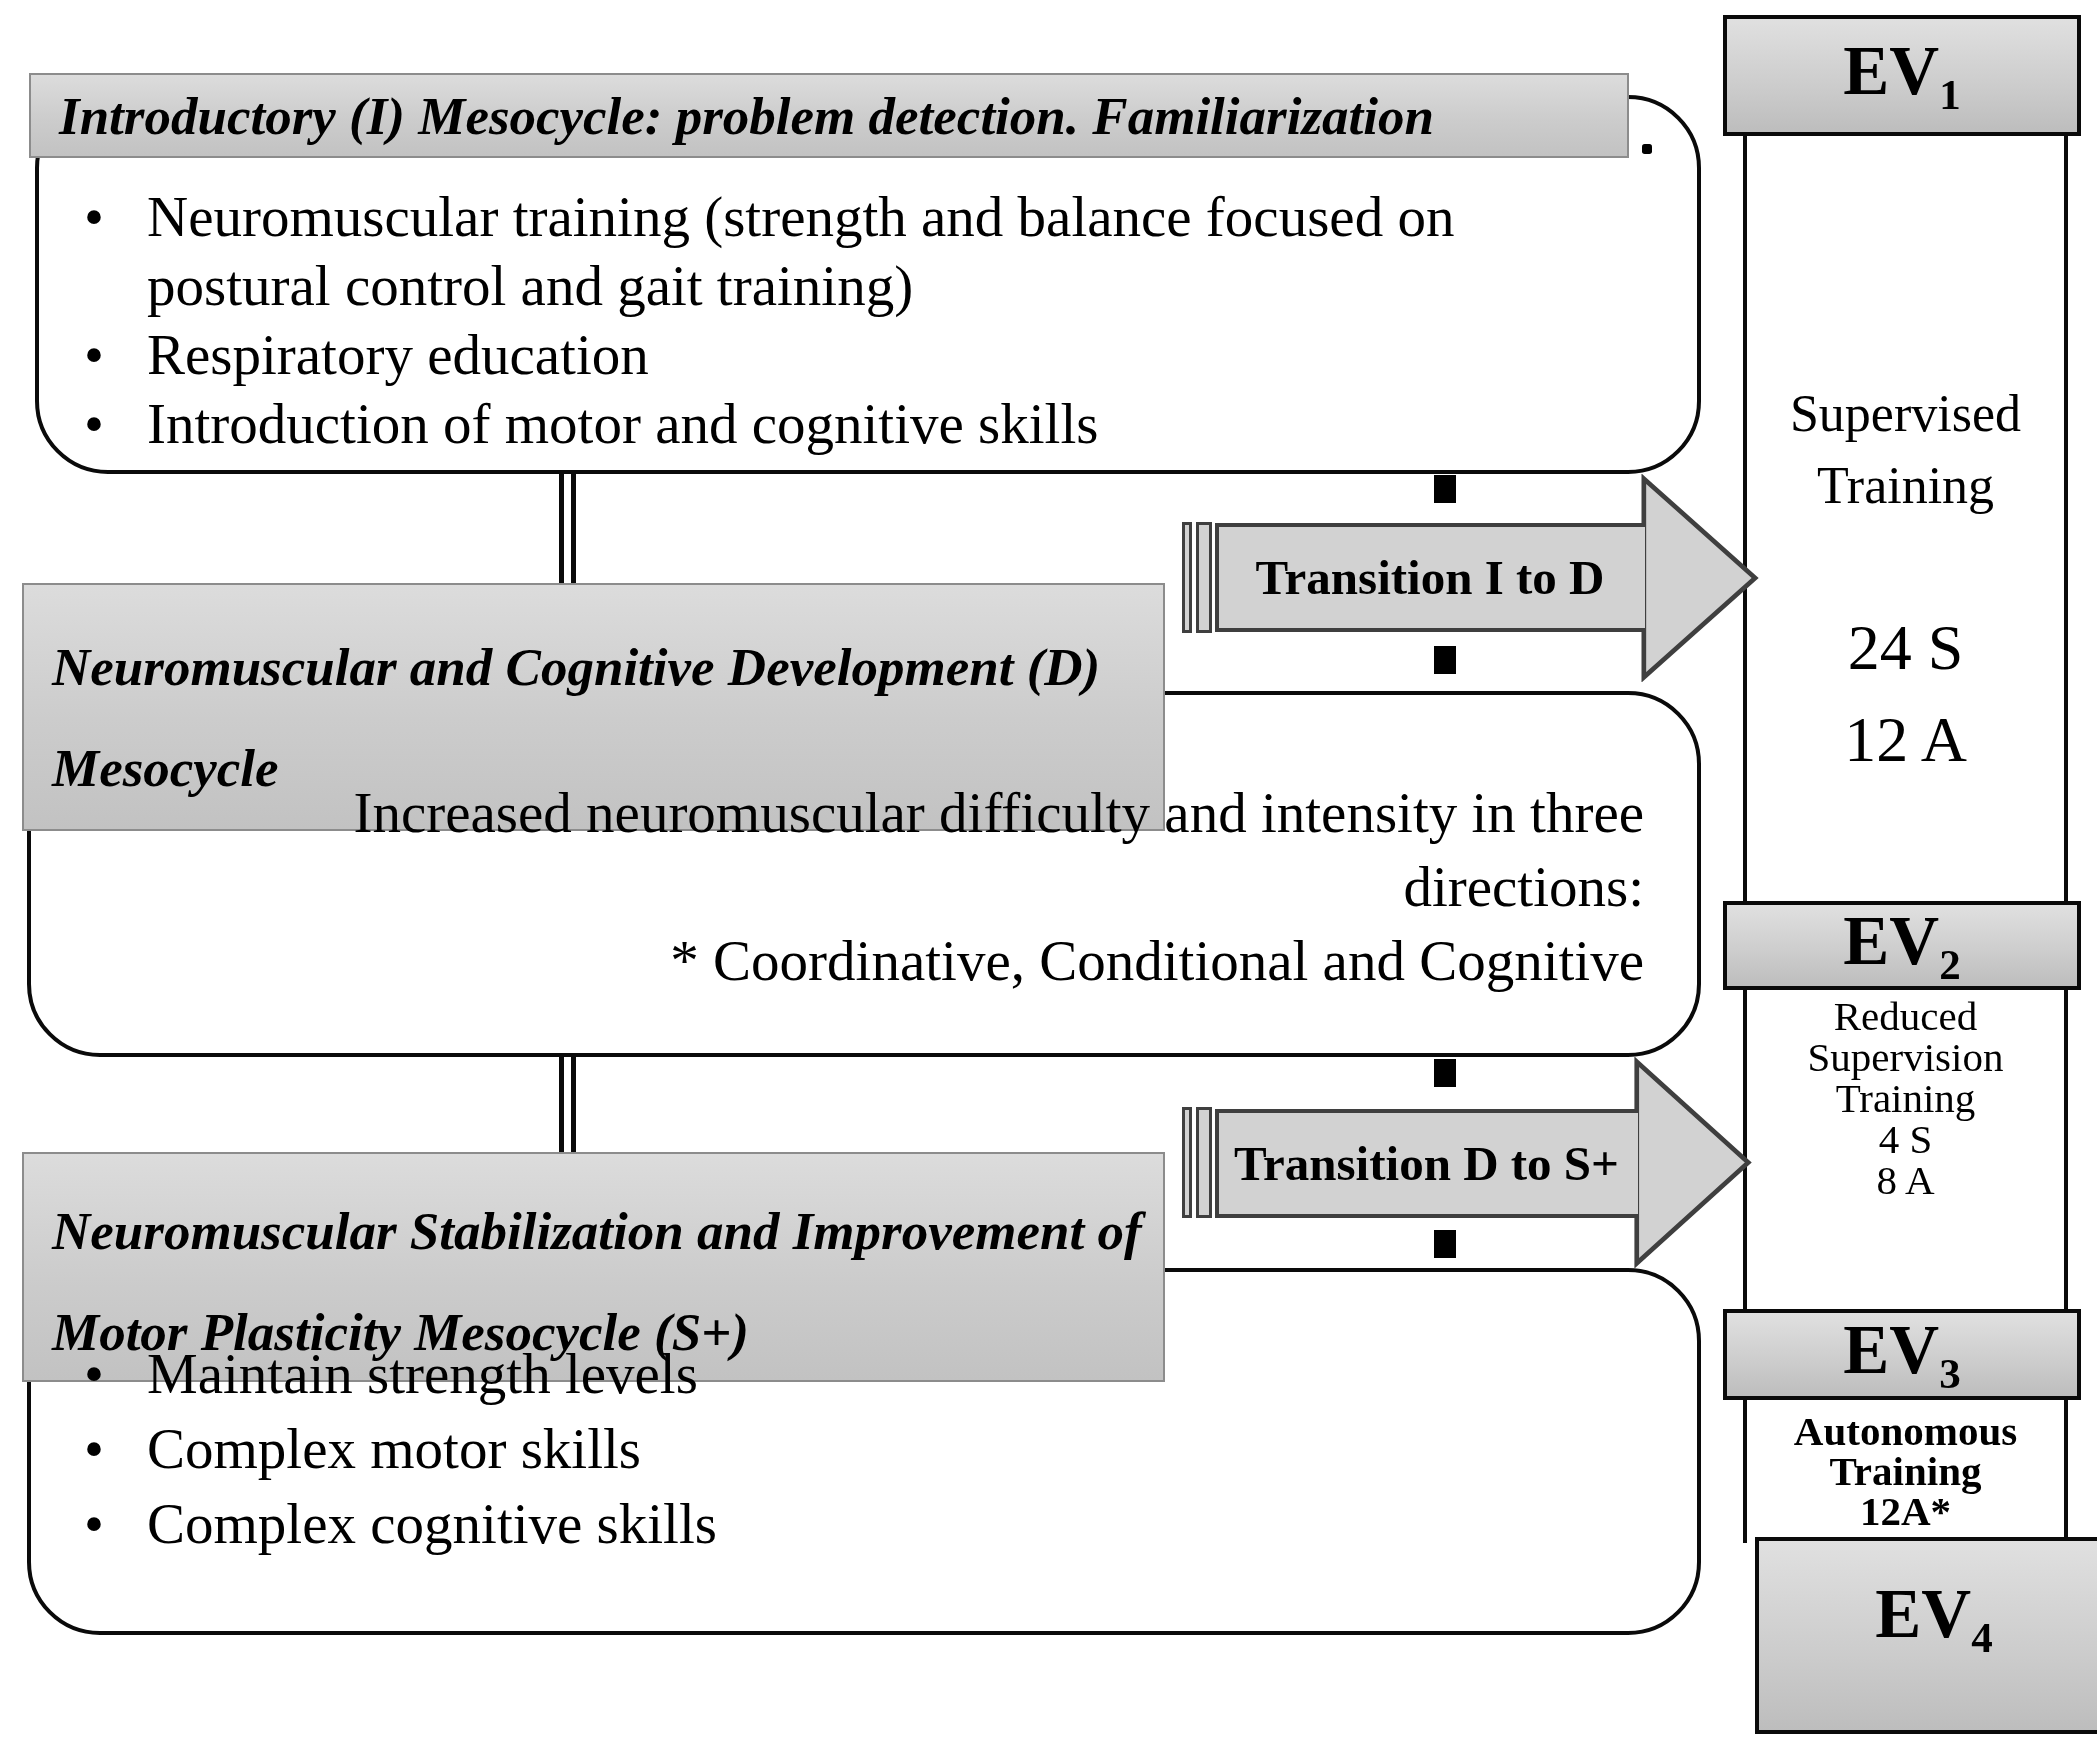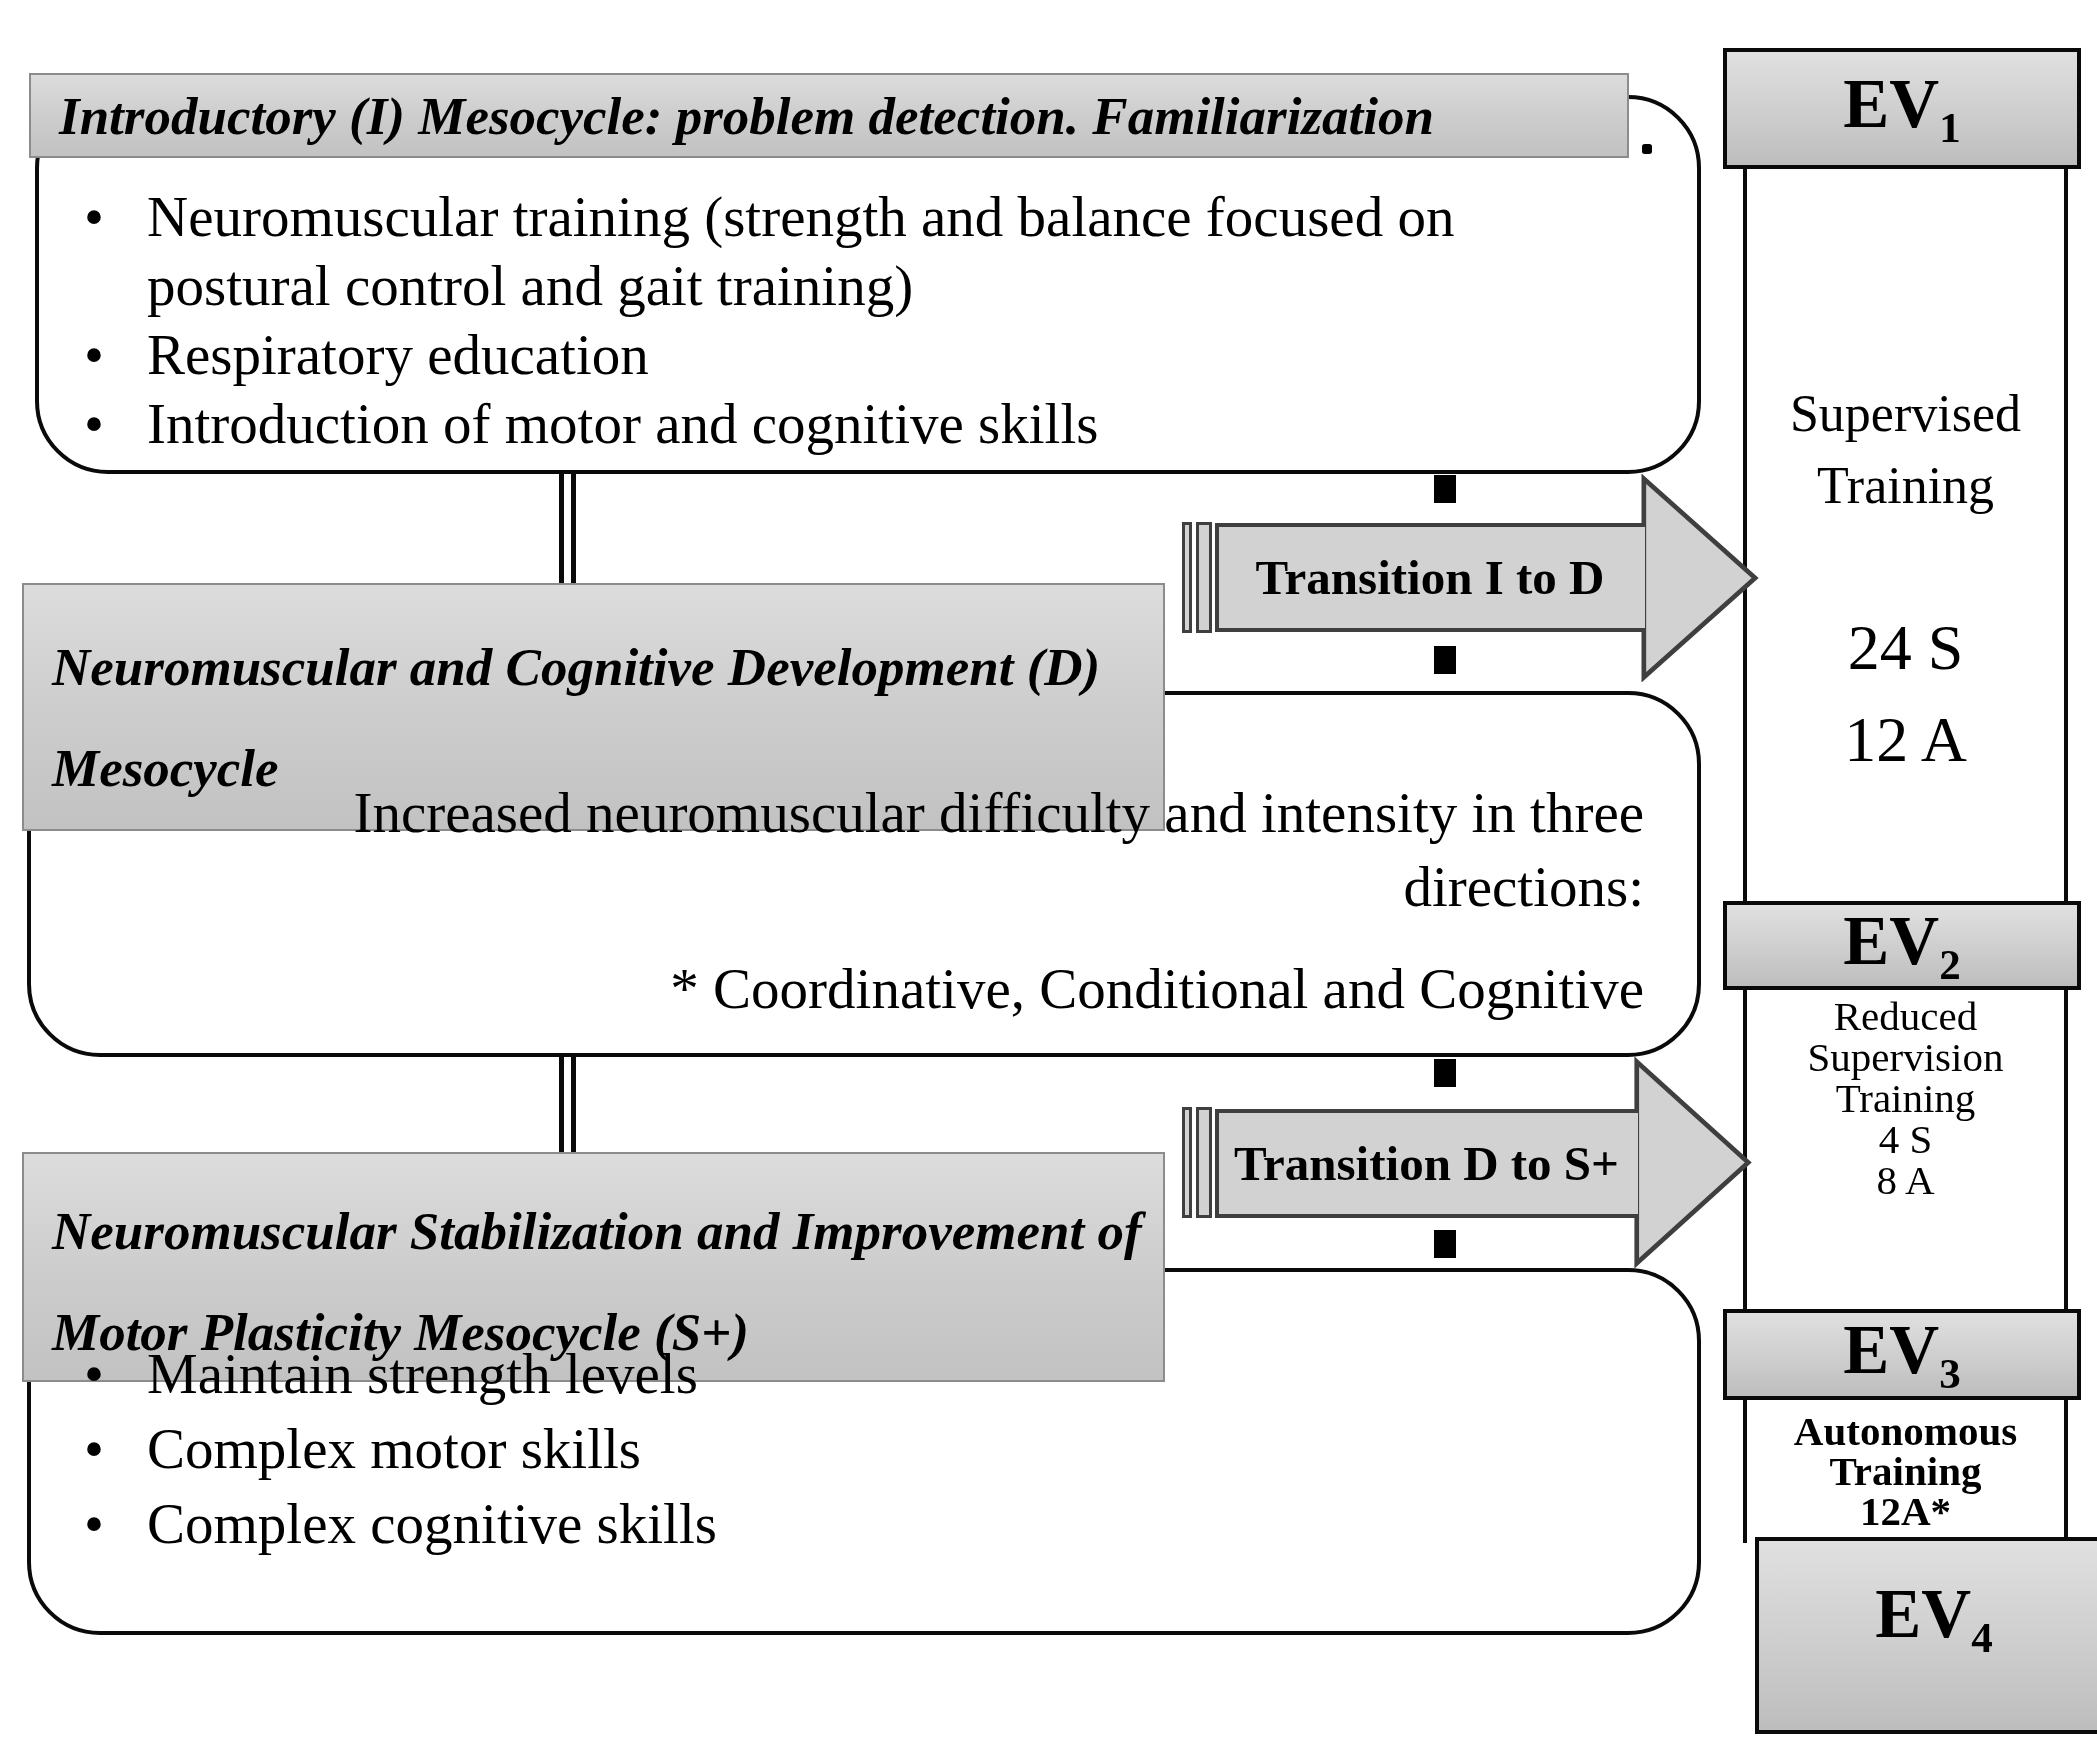--- a/index.html
+++ b/index.html
@@ -49,21 +49,21 @@
   .bullets li { padding-left: 63px; }
   .bullets li::before { content: "\2022"; display: inline-block; width: 63px; margin-left: -63px; }
   #box1-bullets { left: 84px; top: 182px; width: 1429px; line-height: 69px; }
   #box3-bullets { left: 84px; top: 1336px; width: 1469px; line-height: 75px; }
   #box3-bullets li { white-space: nowrap; }
 
   
   #box2-text { position: absolute; left: 69px; top: 776px; width: 1575px;
                font-size: 57px; line-height: 74px; z-index: 2; text-align: right; }
   #box2-text div { white-space: nowrap; }
-  #box2-text .indent { padding-left: 120px; margin-top: 28px; }
+  #box2-text .indent { padding-left: 120px; }
 
   
   .dlink {
     position: absolute; width: 16.7px;
     border-left: 5.3px solid #0a0a0a; border-right: 5.3px solid #0a0a0a;
     z-index: 1;
   }
   #linkA { left: 559px; top: 471px;  height: 115px; }
   #linkB { left: 559px; top: 1055px; height: 100px; }
 
@@ -106,21 +106,21 @@
     z-index: 2;
   }
   .evhdr {
     position: absolute; left: 1723px; width: 358px;
     background: linear-gradient(180deg, #e0e0e0 0%, #cccccc 60%, #bdbdbd 100%);
     border: 4px solid #0a0a0a;
     display: flex; align-items: center; justify-content: center;
     font-weight: bold; font-size: 69px;
     z-index: 3;
   }
-  #ev1 { top: 15.4px;   height: 121px; margin-top: 33px; }
+  #ev1 { top: 15.4px;   height: 121px; }
   #ev2 { top: 901px; height: 89px; }
   #ev3 { top: 1309px; height: 91px; }
   #ev4 { top: 1537px; height: 197px; align-items: flex-start; padding-top: 34px; margin-left: 32px; }
   .evhdr sub { font-size: 43px; }
 
   .evtext { position: absolute; left: 1747px; width: 317px; text-align: center; z-index: 3; }
   #sec1a { top: 378px;  font-size: 52px; line-height: 72px; }
   #sec1b { top: 602px;  font-size: 64px; line-height: 92px; }
   #sec2  { top: 996px; font-size: 41px; line-height: 41px; }
   #sec3  { top: 1411px; font-size: 41px; line-height: 40px; font-weight: bold; }

